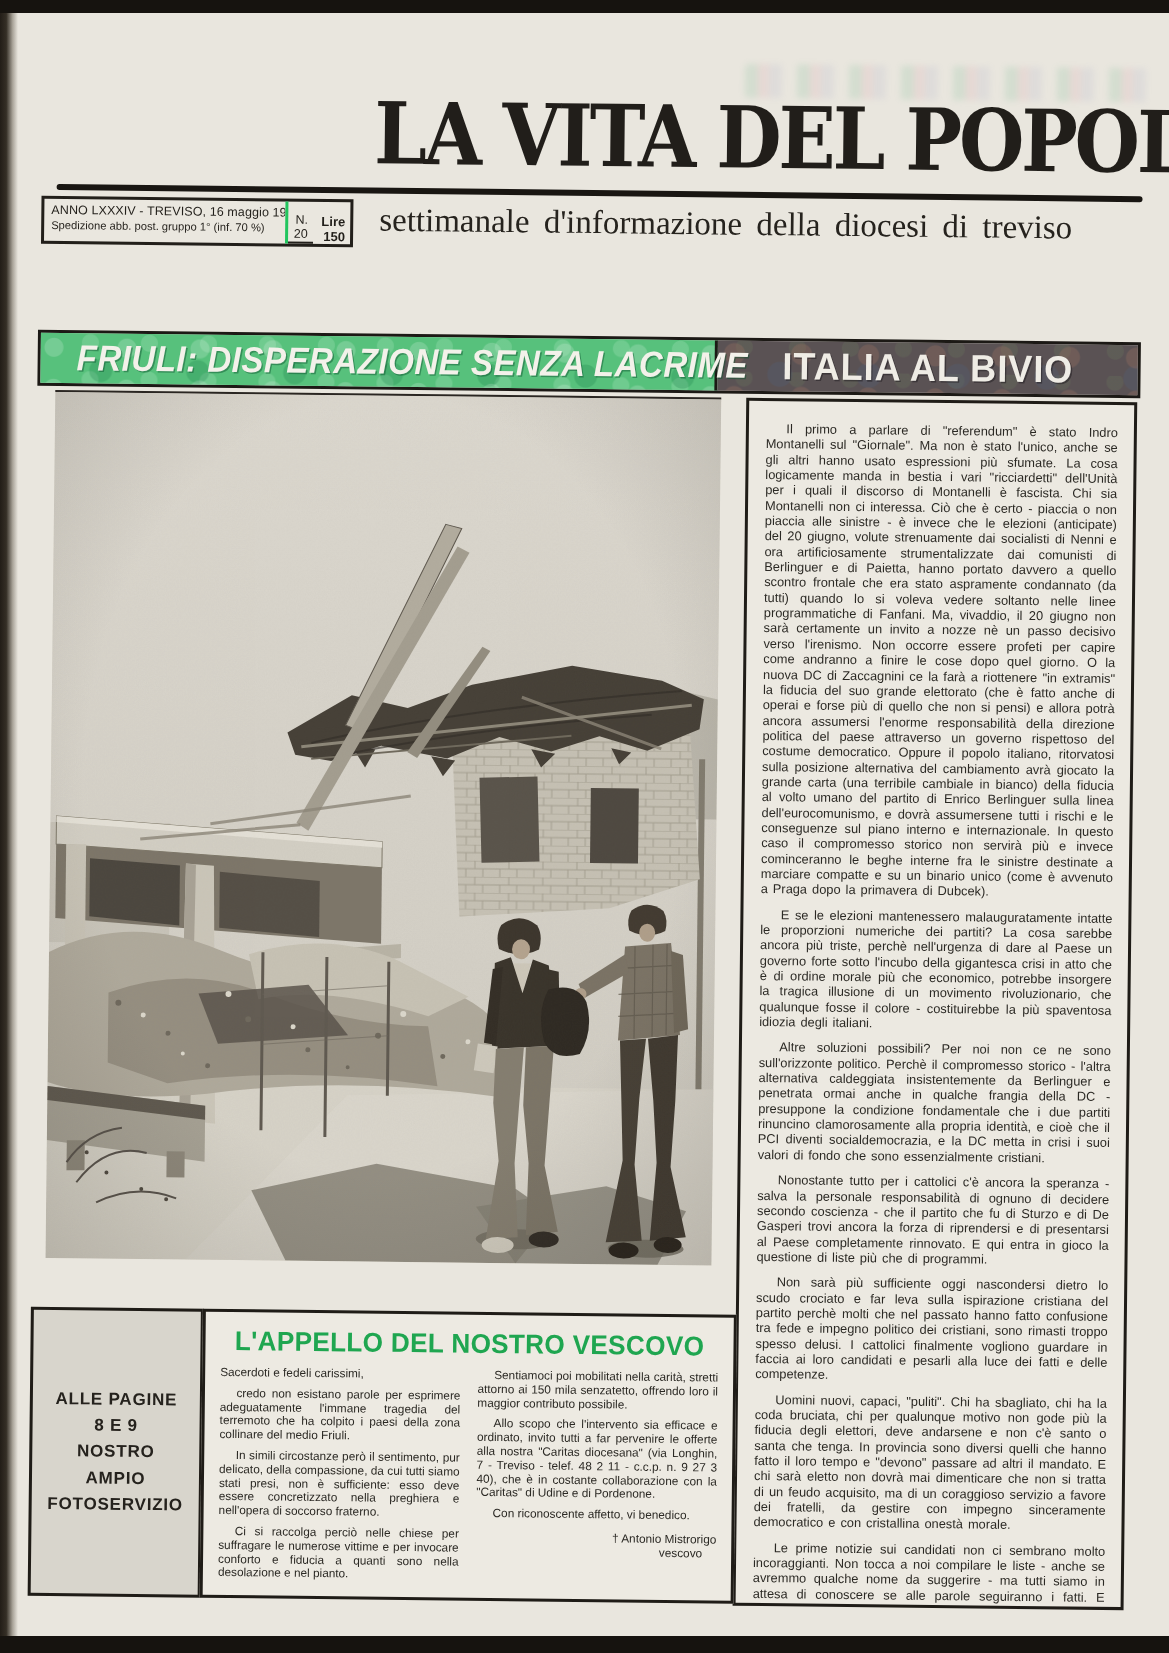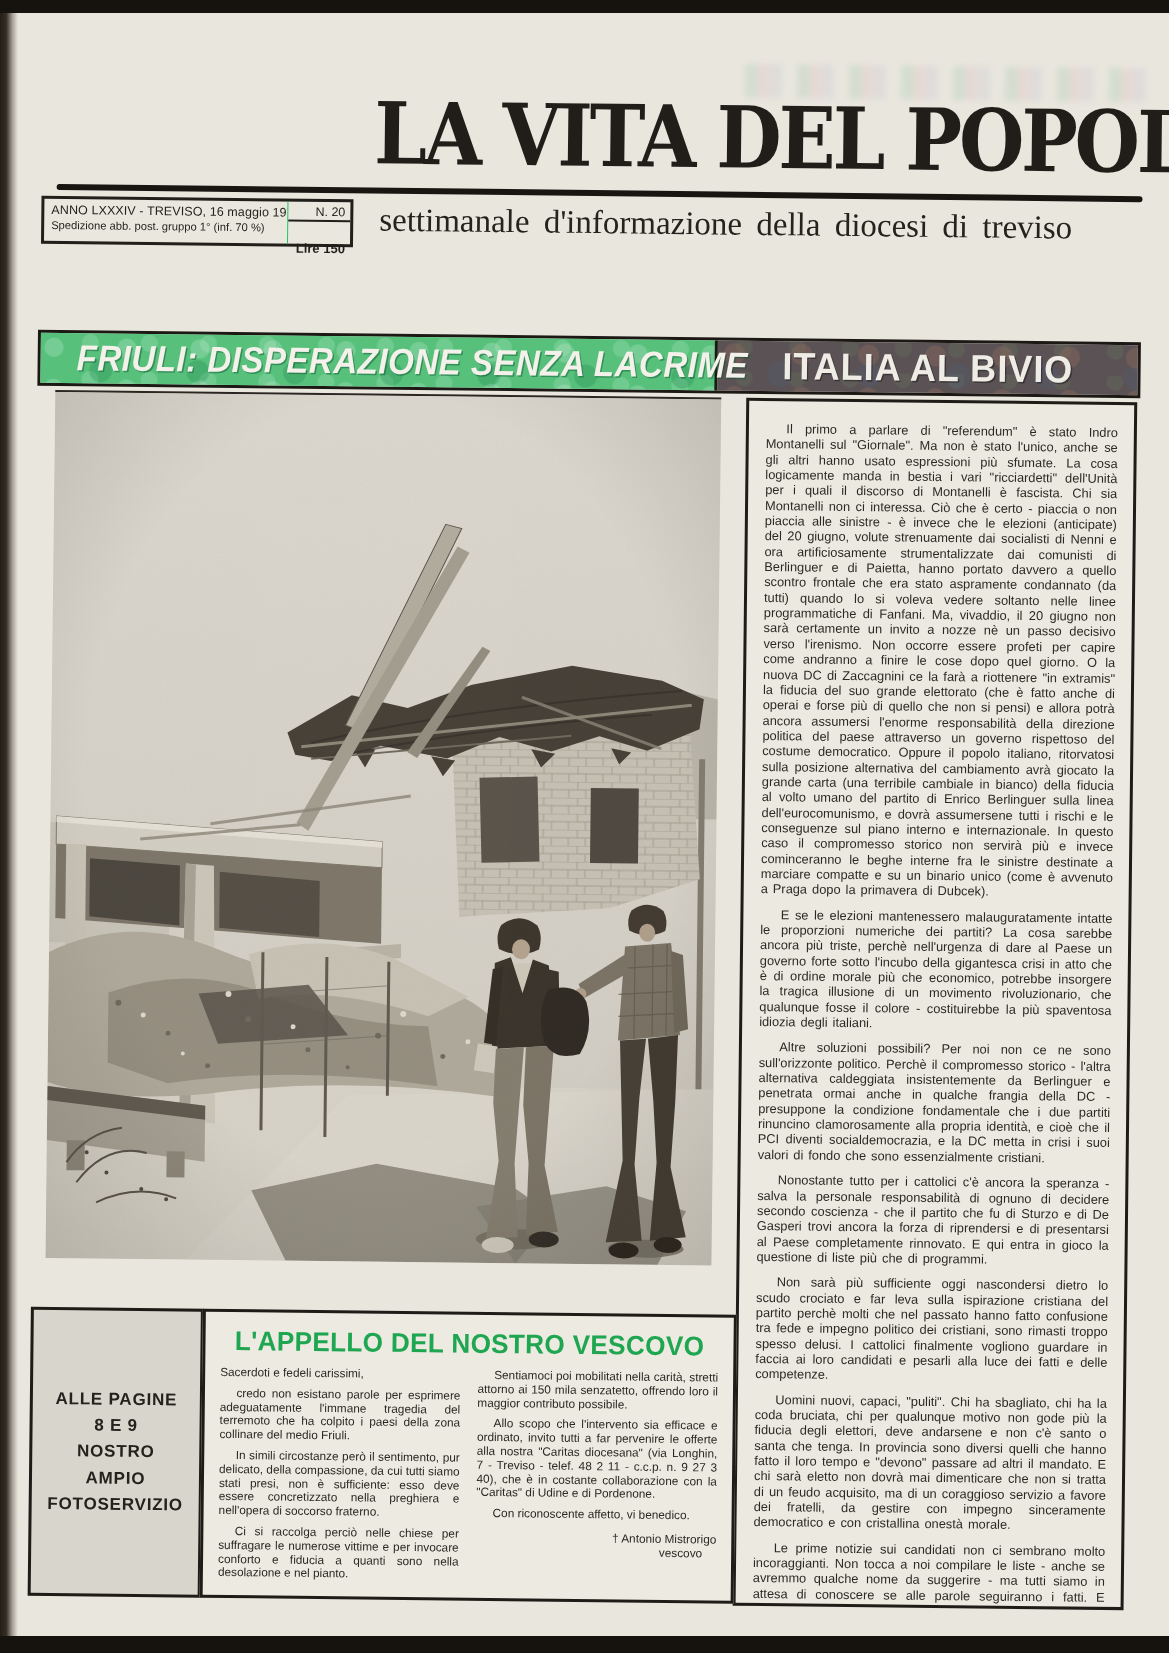--- a/index.html
+++ b/index.html
@@ -19,21 +19,21 @@
             font-family:"DejaVu Serif","Liberation Serif",serif;font-weight:bold;font-size:75px;
             color:#211e1a;letter-spacing:-3px;white-space:nowrap;
             transform:scaleY(1.14);transform-origin:top center;}
   .masthead-rule{position:absolute;left:55px;top:184px;width:1086px;height:6px;background:#191612;border-radius:3px;}
 
   .issue-box{position:absolute;left:40px;top:196px;width:312px;height:48px;border:3px solid #221f1a;
              box-sizing:border-box;display:flex;background:#eae7df;color:#221f1a;}
   .issue-left{flex:1;padding:4px 4px 0 7px;overflow:hidden;}
   .issue-line1{font-size:12.5px;white-space:nowrap;letter-spacing:.1px;}
   .issue-line2{font-size:11.2px;white-space:nowrap;margin-top:2px;}
-  .issue-right{width:62px;border-left:1px solid #22c55e;display:flex;flex-direction:column;}
+  .issue-right{width:62px;border-left:3px solid #22c55e;display:flex;flex-direction:row;align-items:flex-end;}
   .issue-num{font-size:12.5px;text-align:right;padding:3px 5px 1px 0;border-bottom:2.5px solid #221f1a;}
   .issue-price{font-size:13px;font-weight:bold;text-align:right;padding:19px 5px 0 0;}
 
   .subtitle{position:absolute;left:378px;top:198px;width:766px;font-family:"Liberation Serif",serif;
             font-size:33px;color:#26231e;white-space:nowrap;word-spacing:6px;}
 
   .band{position:absolute;left:38px;top:330px;width:1103px;height:56px;border:3px solid #1c1915;
         box-sizing:border-box;display:flex;}
   .band-left{width:677px;display:flex;align-items:center;padding-left:36px;box-sizing:border-box;
         border-right:3px solid #1c1915;

